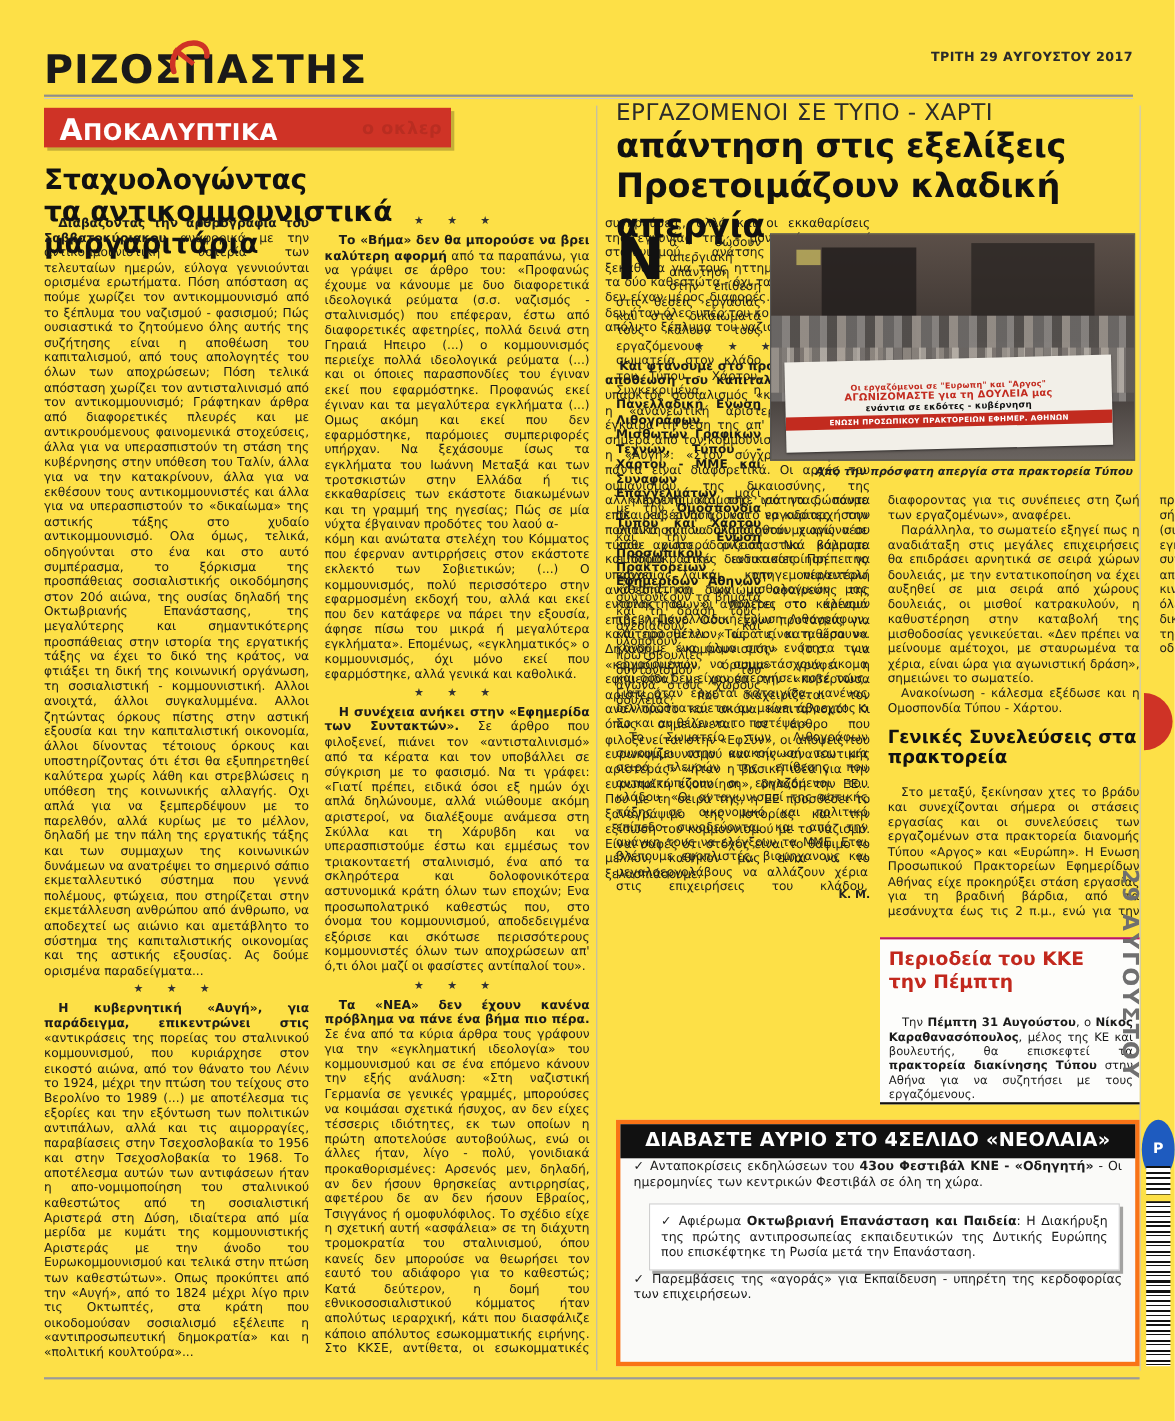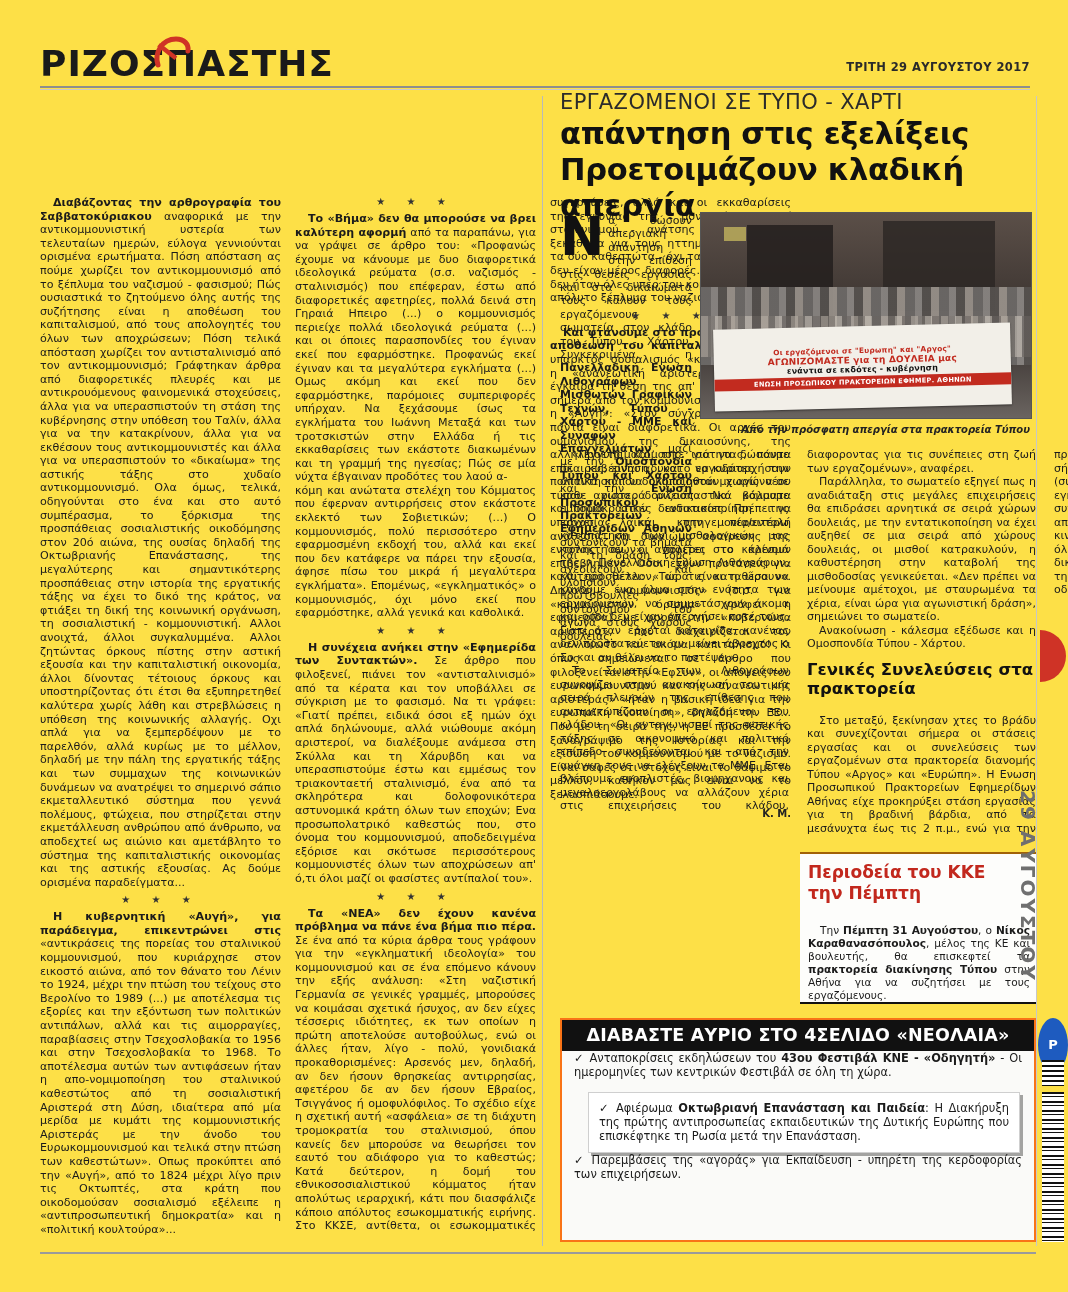--- a/index.html
+++ b/index.html
@@ -19,21 +19,21 @@
   .logo{
     font-family:"DejaVu Sans","Liberation Sans",sans-serif;
     font-weight:bold;font-size:36px;letter-spacing:1px;
     color:#1a1a1a;line-height:40px;position:relative;display:inline-block;
   }
   .logo .hammer{
     position:absolute;left:112px;top:-9px;width:40px;height:34px;
     pointer-events:none;
   }
   .date{
-    position:absolute;right:0;top:16px;
+    position:absolute;right:0;top:0;
     font-size:11.5px;font-weight:bold;letter-spacing:.4px;color:#2a2a2a;
   }
   .masthead-rule{position:absolute;left:40px;top:86px;width:990px;height:2px;background:#8e8e8e;}
   .masthead-rule2{position:absolute;left:40px;top:89px;width:990px;height:1px;background:#c9c9c9;}
 
   
   .left-col-wrap{position:absolute;left:40px;top:98px;width:490px;}
   .kicker-band{
     position:relative;width:370px;height:36px;background:#cf3326;
     box-shadow:3px 3px 0 rgba(0,0,0,.22);
@@ -138,31 +138,31 @@
   .r-body p{margin:0;font-size:11px;line-height:13.5px;text-align:justify;color:#1b1b1b;}
   .r-body p.ind{text-indent:12px;}
   .sub-h{
     font-weight:bold;font-size:16.5px;line-height:19px;color:#111;
     margin:9px 0 16px 0;
   }
 
   
   .kke-box{
     position:absolute;left:800px;top:852px;width:236px;height:152px;
-    border-top:2px solid #a16207;border-bottom:2px solid #111;background:#fdfdfb;
+    border-top:2px solid #be185d;border-bottom:2px solid #111;background:#fdfdfb;
     padding:8px 6px 0 8px;box-sizing:border-box;
   }
   .kke-title{font-weight:bold;font-size:17px;line-height:21px;color:#c2281d;}
   .kke-body{margin-top:20px;font-size:10.6px;line-height:13px;text-align:justify;color:#1b1b1b;text-indent:12px;}
   .kke-body b{font-weight:bold;}
 
   
   .promo{
     position:absolute;left:560px;top:1018px;width:476px;height:224px;
-    border:2px solid #f97316;background:#fafaf8;box-sizing:border-box;
+    border:4px solid #f97316;background:#fafaf8;box-sizing:border-box;
   }
   .promo-bar{
     background:#111;color:#fff;text-align:center;font-weight:bold;
     font-size:17.5px;letter-spacing:.2px;padding:5px 0 6px 0;
   }
   .promo-item{
     font-size:11.4px;line-height:14px;color:#1b1b1b;padding:0 12px;margin-top:0;
     text-align:justify;
   }
   .promo-item b{font-weight:bold;}
@@ -206,20 +206,30 @@
       </svg>
     </span>
     <span class="date">ΤΡΙΤΗ 29 ΑΥΓΟΥΣΤΟΥ 2017</span>
   </div>
   <div class="masthead-rule"></div>
   <div class="masthead-rule2"></div>
 
   <div class="vdiv"></div>
   <div class="vdiv2"></div>
 
+  <div class="left-col-wrap">
+    <div class="kicker-band">
+      <span class="ghost">ο οκλερ</span>
+      <span class="txt"><span class="big">Α</span><span>ΠΟΚΑΛΥΠΤΙΚΑ</span></span>
+    </div>
+    <div class="left-head">
+      <div>Σταχυολογώντας</div>
+      <div>τα αντικομμουνιστικά μαργαριτάρια</div>
+    </div>
+  </div>
 
   <div class="lcols">
     <p class="ind"><b>Διαβάζοντας την αρθρογραφία του Σαββατοκύριακου</b><span> αναφορικά με την αντικομμουνιστική υστερία των τελευταίων ημερών, εύλογα γεννιούνται ορισμένα ερωτήματα. Πόση απόσταση ας πούμε χωρίζει τον αντικομμουνισμό από το ξέπλυμα του ναζισμού - φασισμού; Πώς ουσιαστικά το ζητούμενο όλης αυτής της συζήτησης είναι η αποθέωση του καπιταλισμού, από τους απολογητές του όλων των αποχρώσεων; Πόση τελικά απόσταση χωρίζει τον αντισταλινισμό από τον αντικομμουνισμό; Γράφτηκαν άρθρα από διαφορετικές πλευρές και με αντικρουόμενους φαινομενικά στοχεύσεις, άλλα για να υπερασπιστούν τη στάση της κυβέρνησης στην υπόθεση του Ταλίν, άλλα για να την κατακρίνουν, άλλα για να εκθέσουν τους αντικομμουνιστές και άλλα για να υπερασπιστούν το «δικαίωμα» της αστικής τάξης στο χυδαίο αντικομμουνισμό. Ολα όμως, τελικά, οδηγούνται στο ένα και στο αυτό συμπέρασμα, το ξόρκισμα της προσπάθειας σοσιαλιστικής οικοδόμησης στον 20ό αιώνα, της ουσίας δηλαδή της Οκτωβριανής Επανάστασης, της μεγαλύτερης και σημαντικότερης προσπάθειας στην ιστορία της εργατικής τάξης να έχει το δικό της κράτος, να φτιάξει τη δική της κοινωνική οργάνωση, τη σοσιαλιστική - κομμουνιστική. Αλλοι ανοιχτά, άλλοι συγκαλυμμένα. Αλλοι ζητώντας όρκους πίστης στην αστική εξουσία και την καπιταλιστική οικονομία, άλλοι δίνοντας τέτοιους όρκους και υποστηρίζοντας ότι έτσι θα εξυπηρετηθεί καλύτερα χωρίς λάθη και στρεβλώσεις η υπόθεση της κοινωνικής αλλαγής. Οχι απλά για να ξεμπερδέψουν με το παρελθόν, αλλά κυρίως με το μέλλον, δηλαδή με την πάλη της εργατικής τάξης και των συμμαχων της κοινωνικών δυνάμεων να ανατρέψει το σημερινό σάπιο εκμεταλλευτικό σύστημα που γεννά πολέμους, φτώχεια, που στηρίζεται στην εκμετάλλευση ανθρώπου από άνθρωπο, να αποδεχτεί ως αιώνιο και αμετάβλητο το σύστημα της καπιταλιστικής οικονομίας και της αστικής εξουσίας. Ας δούμε ορισμένα παραδείγματα...</span></p>
     <div class="stars">★ ★ ★</div>
     <p class="ind"><b>Η κυβερνητική «Αυγή», για παράδειγμα, επικεντρώνει στις</b><span> «αντικράσεις της πορείας του σταλινικού κομμουνισμού, που κυριάρχησε στον εικοστό αιώνα, από τον θάνατο του Λένιν το 1924, μέχρι την πτώση του τείχους στο Βερολίνο το 1989 (...) με αποτέλεσμα τις εξορίες και την εξόντωση των πολιτικών αντιπάλων, αλλά και τις αιμορραγίες, παραβίασεις στην Τσεχοσλοβακία το 1956 και στην Τσεχοσλοβακία το 1968. Το αποτέλεσμα αυτών των αντιφάσεων ήταν η απο-νομιμοποίηση του σταλινικού καθεστώτος από τη σοσιαλιστική Αριστερά στη Δύση, ιδιαίτερα από μία μερίδα με κυμάτι της κομμουνιστικής Αριστεράς με την άνοδο του Ευρωκομμουνισμού και τελικά στην πτώση των καθεστώτων». Οπως προκύπτει από την «Αυγή», από το 1824 μέχρι λίγο πριν τις Οκτωπτές, στα κράτη που οικοδομούσαν σοσιαλισμό εξέλειπε η «αντιπροσωπευτική δημοκρατία» και η «πολιτική κουλτούρα»...</span></p>
     <div class="stars">★ ★ ★</div>
     <p class="ind"><b>Το «Βήμα» δεν θα μπορούσε να βρει καλύτερη αφορμή</b><span> από τα παραπάνω, για να γράψει σε άρθρο του: «Προφανώς έχουμε να κάνουμε με δυο διαφορετικά ιδεολογικά ρεύματα (σ.σ. ναζισμός - σταλινισμός) που επέφεραν, έστω από διαφορετικές αφετηρίες, πολλά δεινά στη Γηραιά Ηπειρο (...) ο κομμουνισμός περιείχε πολλά ιδεολογικά ρεύματα (...) και οι όποιες παρασπονδίες του έγιναν εκεί που εφαρμόστηκε. Προφανώς εκεί έγιναν και τα μεγαλύτερα εγκλήματα (...) Ομως ακόμη και εκεί που δεν εφαρμόστηκε, παρόμοιες συμπεριφορές υπήρχαν. Να ξεχάσουμε ίσως τα εγκλήματα του Ιωάννη Μεταξά και των τροτσκιστών στην Ελλάδα ή τις εκκαθαρίσεις των εκάστοτε διακωμένων και τη γραμμή της ηγεσίας; Πώς σε μία νύχτα έβγαιναν προδότες του λαού α-</span></p>
     <p><span>κόμη και ανώτατα στελέχη του Κόμματος που έφερναν αντιρρήσεις στον εκάστοτε εκλεκτό των Σοβιετικών; (...) Ο κομμουνισμός, πολύ περισσότερο στην εφαρμοσμένη εκδοχή του, αλλά και εκεί που δεν κατάφερε να πάρει την εξουσία, άφησε πίσω του μικρά ή μεγαλύτερα εγκλήματα». Επομένως, «εγκληματικός» ο κομμουνισμός, όχι μόνο εκεί που εφαρμόστηκε, αλλά γενικά και καθολικά.</span></p>
     <div class="stars">★ ★ ★</div>
     <p class="ind"><b>Η συνέχεια ανήκει στην «Εφημερίδα των Συντακτών».</b><span> Σε άρθρο που φιλοξενεί, πιάνει τον «αντισταλινισμό» από τα κέρατα και τον υποβάλλει σε σύγκριση με το φασισμό. Να τι γράφει: «Γιατί πρέπει, ειδικά όσοι εξ ημών όχι απλά δηλώνουμε, αλλά νιώθουμε ακόμη αριστεροί, να διαλέξουμε ανάμεσα στη Σκύλλα και τη Χάρυβδη και να υπερασπιστούμε έστω και εμμέσως τον τριακονταετή σταλινισμό, ένα από τα σκληρότερα και δολοφονικότερα αστυνομικά κράτη όλων των εποχών; Ενα προσωπολατρικό καθεστώς που, στο όνομα του κομμουνισμού, αποδεδειγμένα εξόρισε και σκότωσε περισσότερους κομμουνιστές όλων των αποχρώσεων απ' ό,τι όλοι μαζί οι φασίστες αντίπαλοί του».</span></p>

